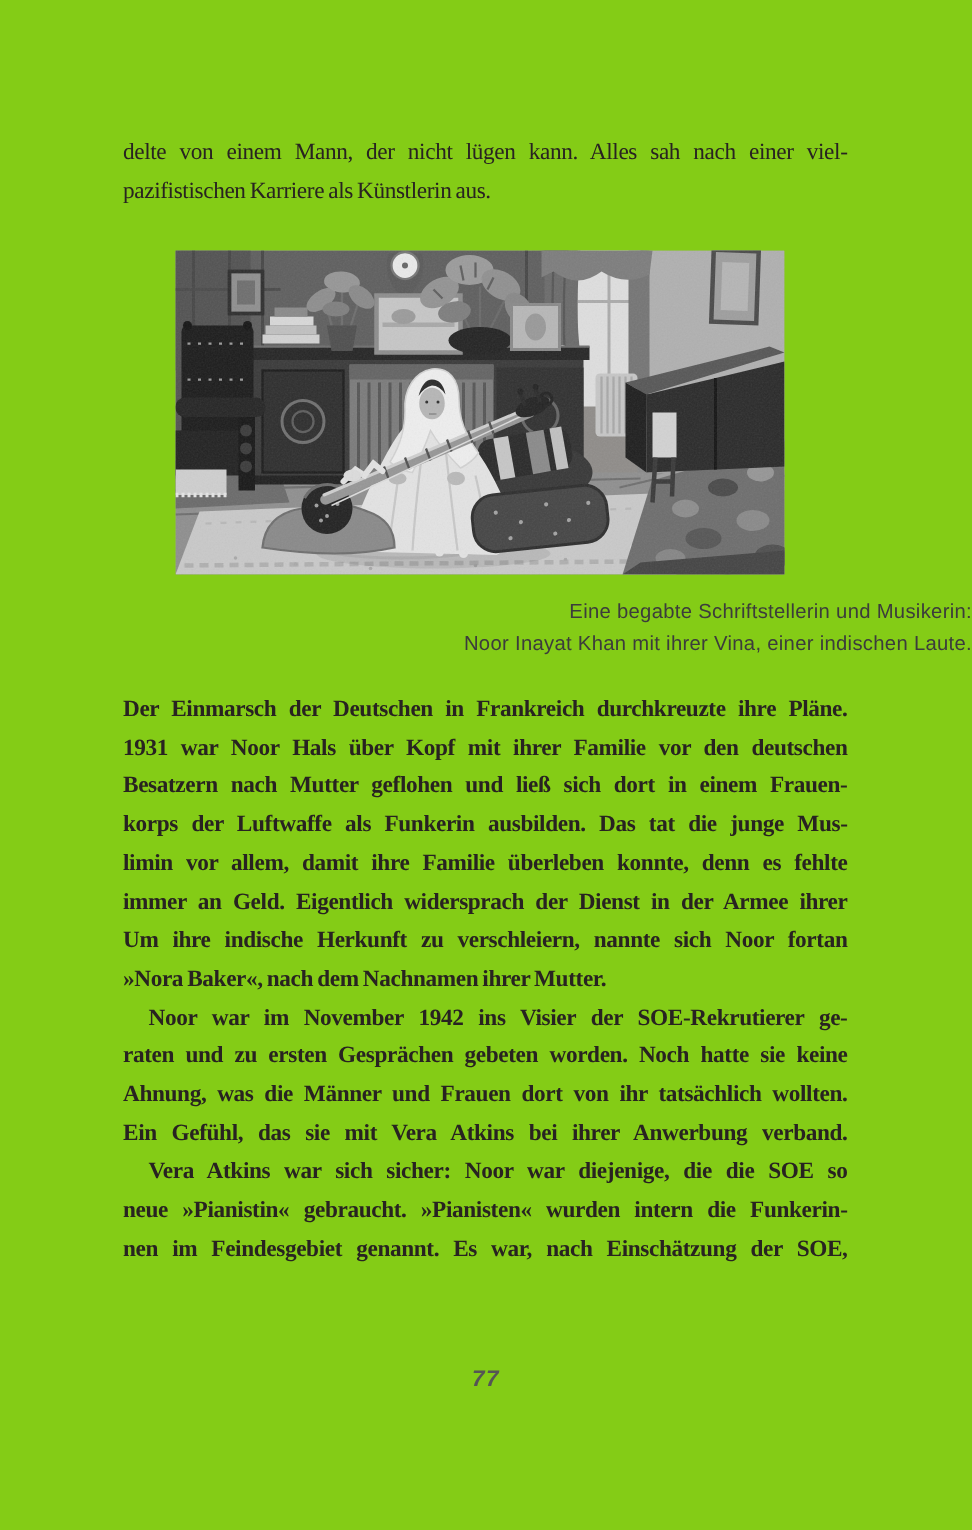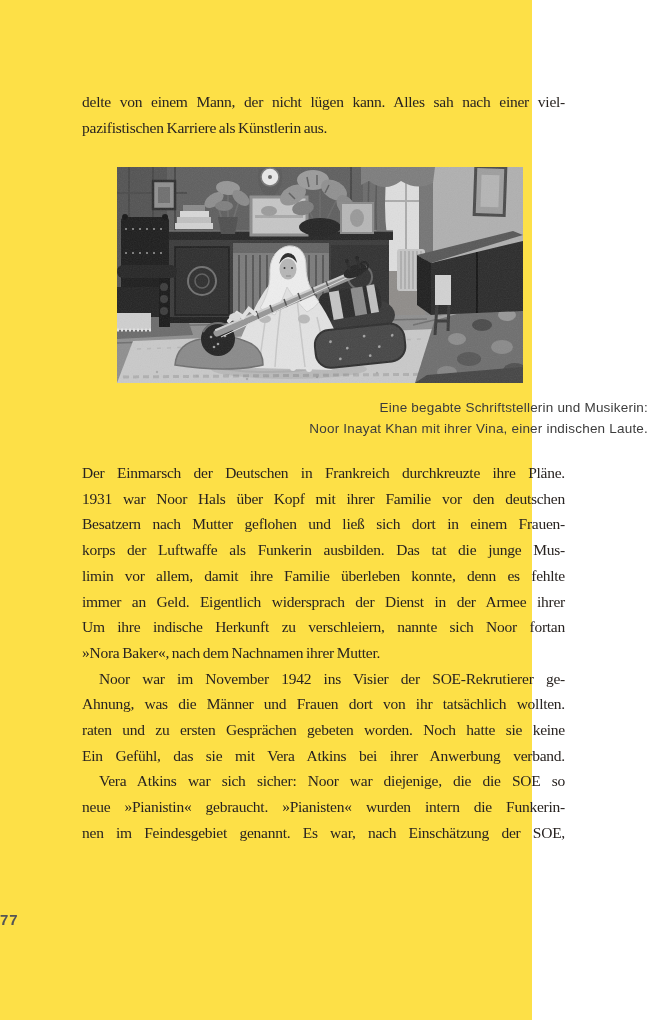--- a/index.html
+++ b/index.html
@@ -4,34 +4,34 @@
 <style>
   html, body { margin: 0; padding: 0; }
   body {
     width: 648px; height: 1020px;
     background: #ffffff;
     font-family: "Liberation Serif", serif;
     overflow: hidden;
   }
   .page {
     position: relative;
-    width: 532px; height: 1020px;
-    background: #fde047;
+    width: 648px; height: 1020px;
+    background: #84cc16;
   }
   .textblock {
     position: absolute;
     left: 82px; width: 483px;
     color: #282321;
     font-size: 15.5px;
     line-height: 25.7px;
     letter-spacing: -0.25px;
     word-spacing: -0.9px;
   }
   #intro-block { top: 89px; }
-  #body-block  { top: 460px; }
+  #body-block  { top: 460px; font-weight: bold; }
   .bl  { text-align: justify; text-align-last: justify; }
   .end { text-align-last: left; }
   .ind { text-indent: 17px; }
 
   figure.photo {
     position: absolute;
     left: 117px; top: 167px;
     width: 406px; height: 216px;
     margin: 0; padding: 0;
   }
@@ -43,21 +43,23 @@
     text-align: right;
     font-family: "Liberation Sans", sans-serif;
     font-size: 13.5px;
     line-height: 20.5px;
     letter-spacing: 0.2px;
     color: #3c3c3c;
   }
   .pagenum {
     position: absolute;
     top: 911px; left: 0; width: 648px;
+    text-align: center;
     font-family: "Liberation Sans", sans-serif;
+    font-style: italic;
     font-weight: bold;
     font-size: 15px;
     letter-spacing: 1px;
     color: #555555;
   }
 </style>
 </head>
 <body>
 
 <div class="page">
@@ -303,22 +305,22 @@
   <div class="textblock" id="body-block">
     <div class="bl">Der Einmarsch der Deutschen in Frankreich durchkreuzte ihre Pläne.</div>
     <div class="bl">1931 war Noor Hals über Kopf mit ihrer Familie vor den deutschen</div>
     <div class="bl">Besatzern nach Mutter geflohen und ließ sich dort in einem Frauen-</div>
     <div class="bl">korps der Luftwaffe als Funkerin ausbilden. Das tat die junge Mus-</div>
     <div class="bl">limin vor allem, damit ihre Familie überleben konnte, denn es fehlte</div>
     <div class="bl">immer an Geld. Eigentlich widersprach der Dienst in der Armee ihrer</div>
     <div class="bl">Um ihre indische Herkunft zu verschleiern, nannte sich Noor fortan</div>
     <div class="bl end">»Nora Baker«, nach dem Nachnamen ihrer Mutter.</div>
     <div class="bl ind">Noor war im November 1942 ins Visier der SOE-Rekrutierer ge-</div>
+    <div class="bl">raten und zu ersten Gesprächen gebeten worden. Noch hatte sie keine</div>
     <div class="bl">Ahnung, was die Männer und Frauen dort von ihr tatsächlich wollten.</div>
-    <div class="bl">raten und zu ersten Gesprächen gebeten worden. Noch hatte sie keine</div>
     <div class="bl">Ein Gefühl, das sie mit Vera Atkins bei ihrer Anwerbung verband.</div>
     <div class="bl ind">Vera Atkins war sich sicher: Noor war diejenige, die die SOE so</div>
     <div class="bl">neue »Pianistin« gebraucht. »Pianisten« wurden intern die Funkerin-</div>
     <div class="bl">nen im Feindesgebiet genannt. Es war, nach Einschätzung der SOE,</div>
   </div>
 
   <div class="pagenum">77</div>
 
 </div>
 

